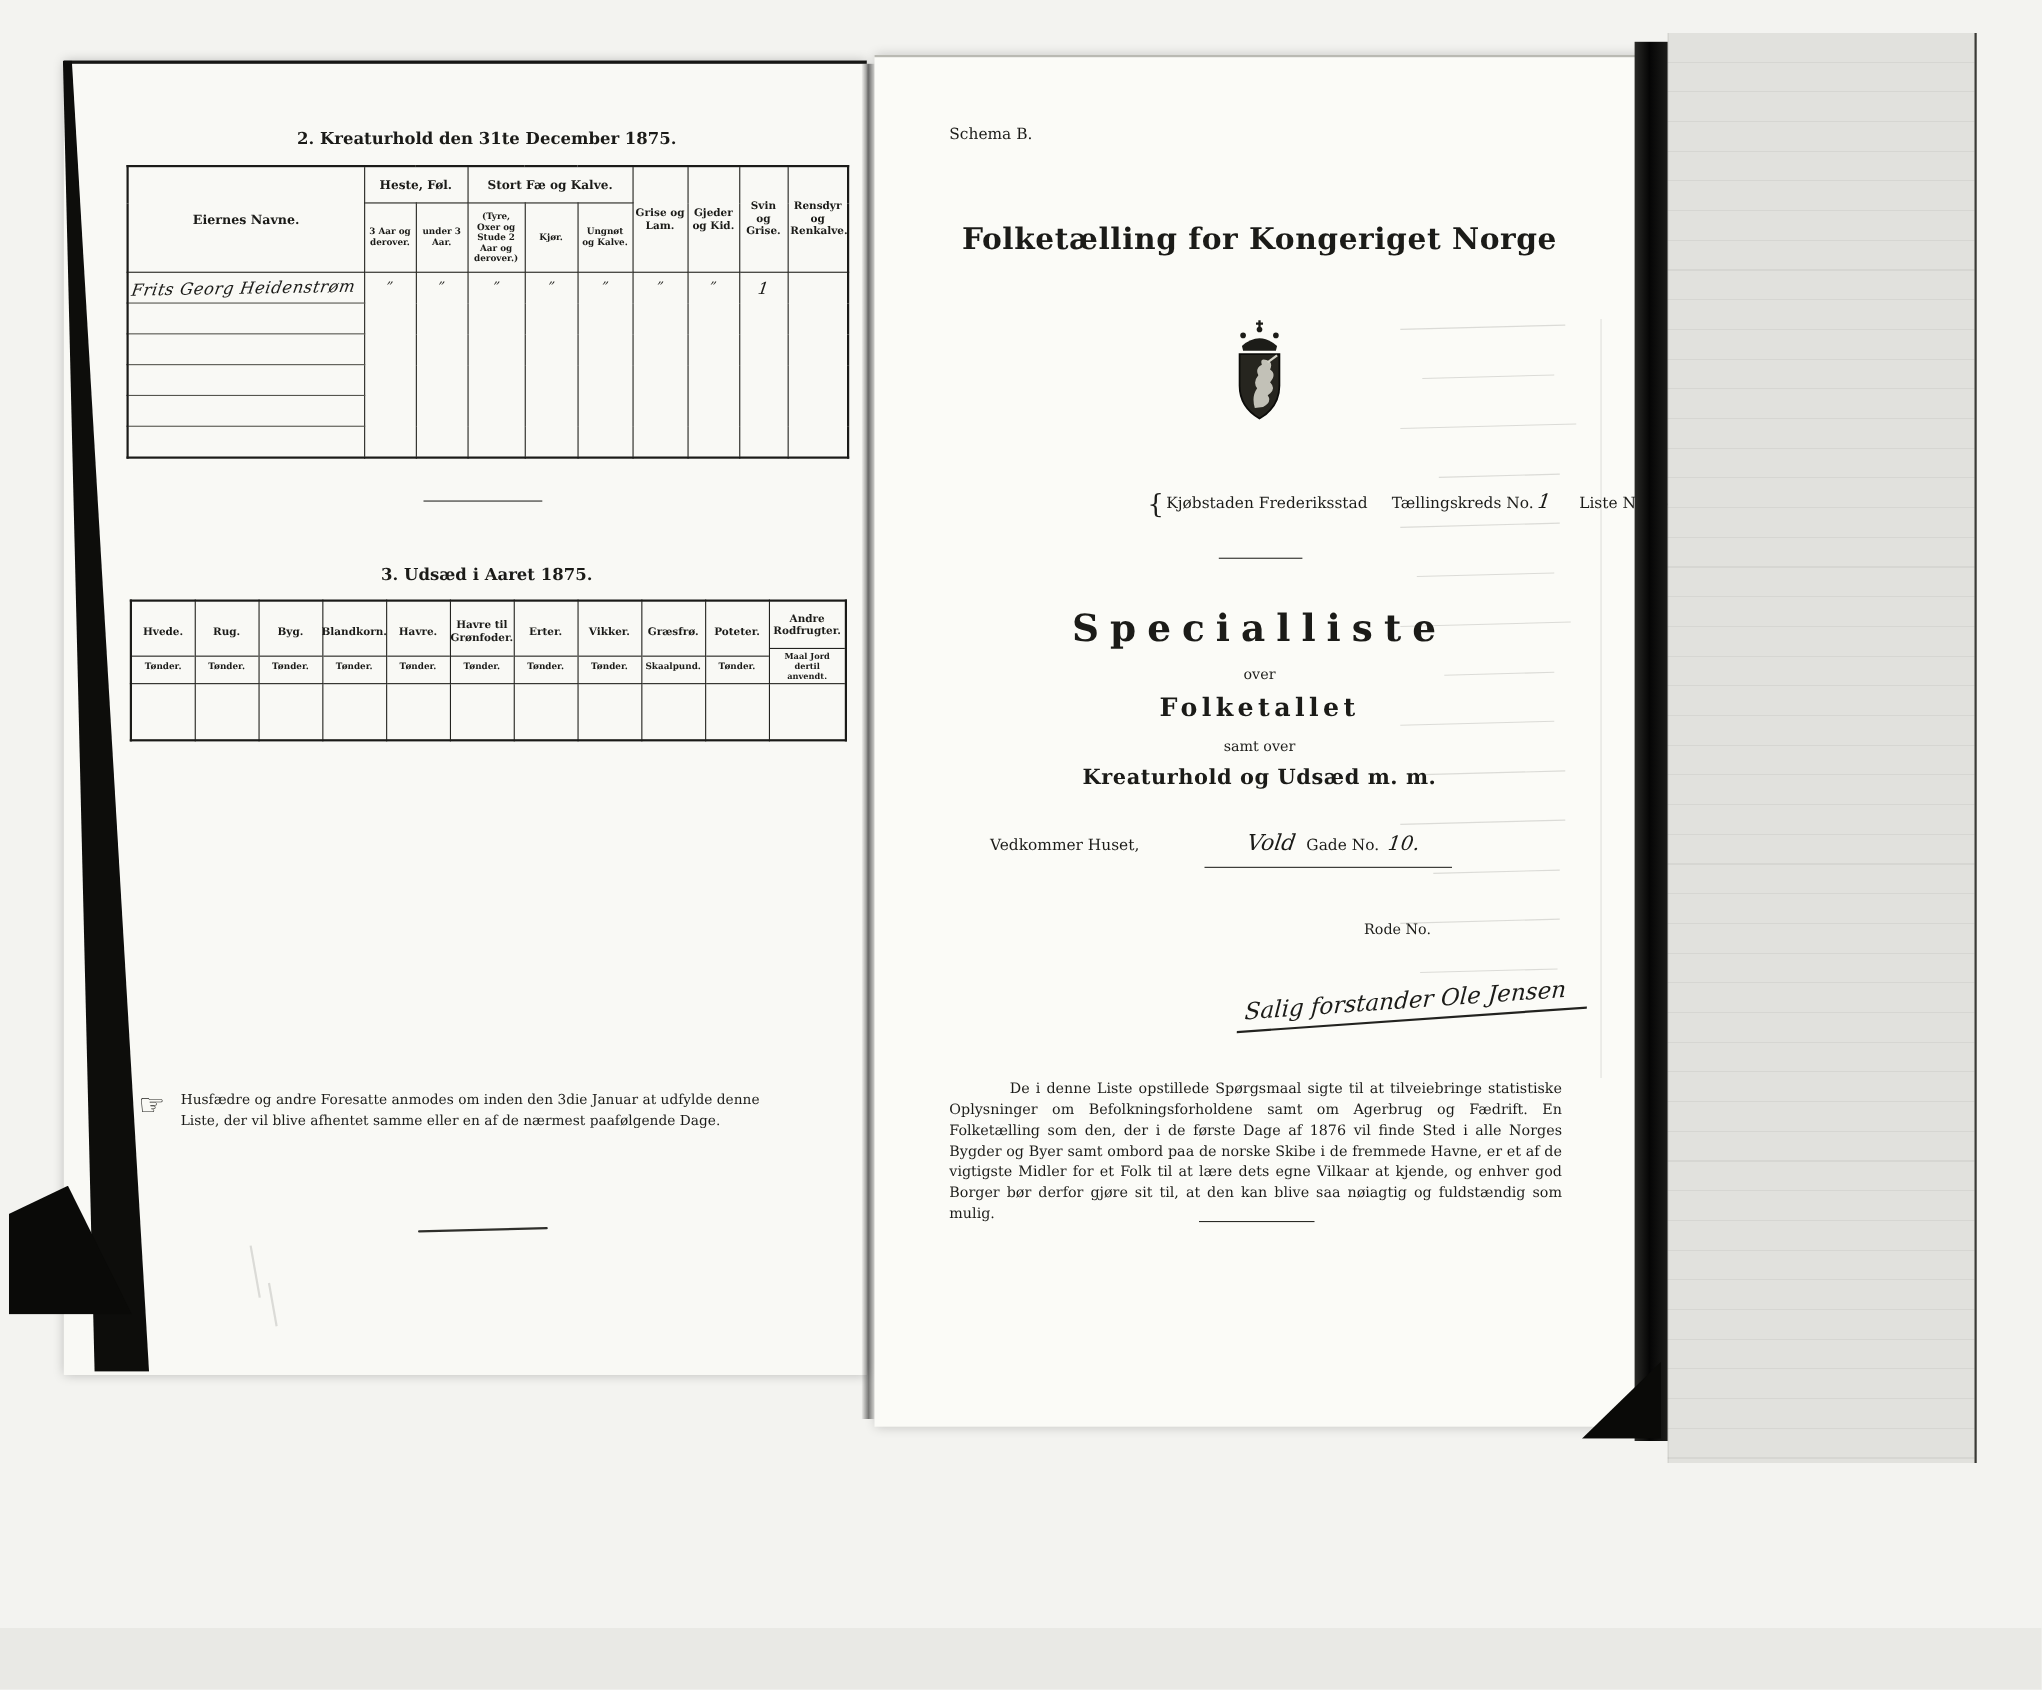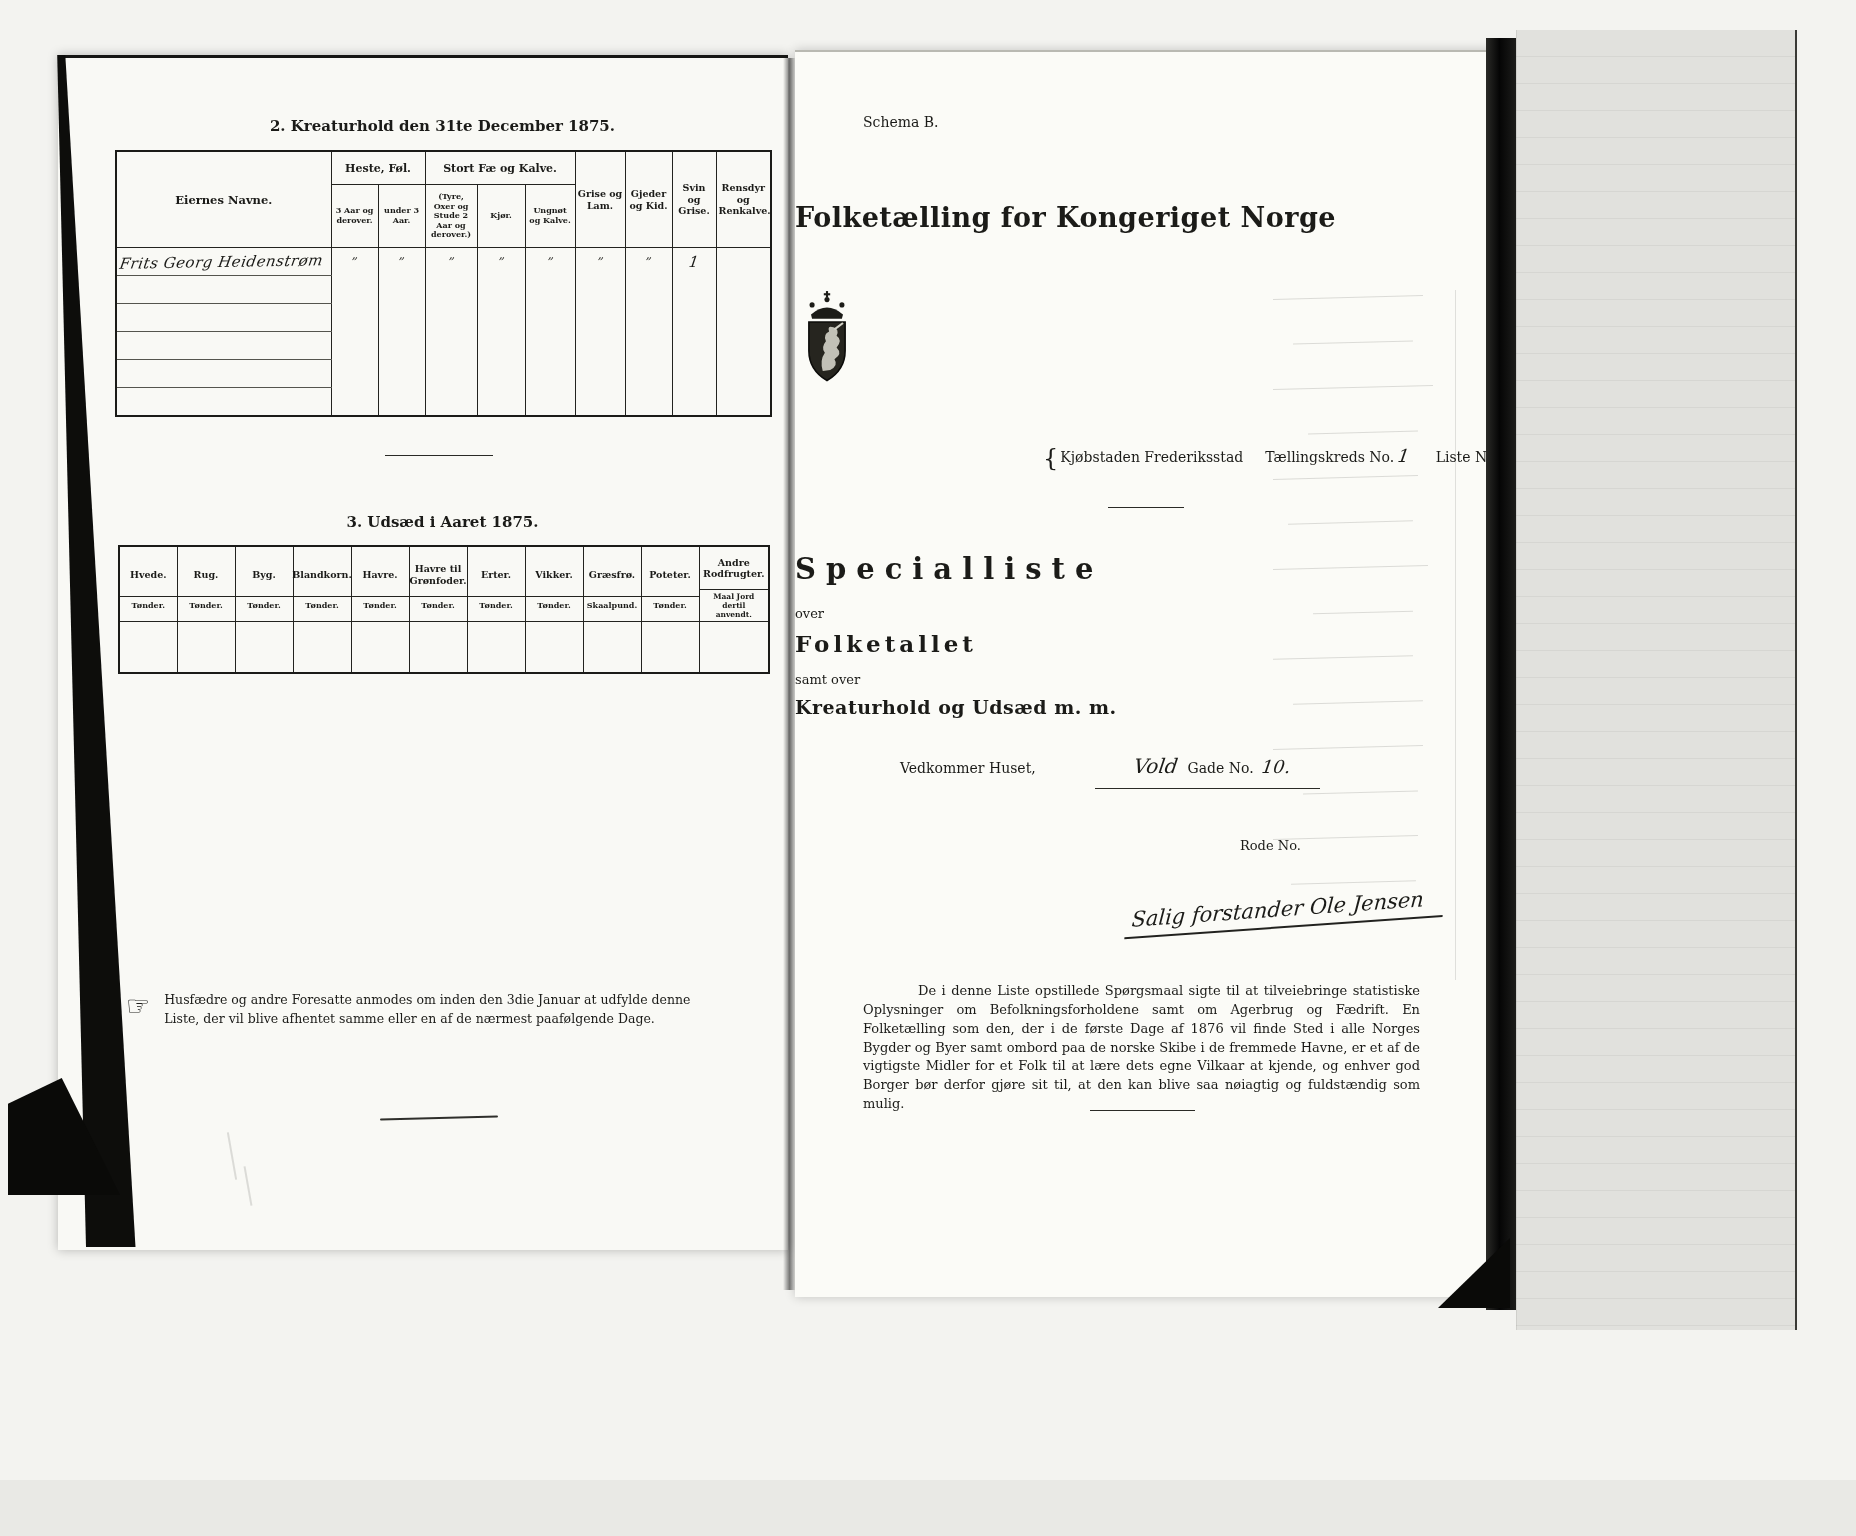--- a/index.html
+++ b/index.html
@@ -72,26 +72,26 @@
   .footnote{position:absolute;left:68px;top:935px;width:645px;display:flex;gap:14px;align-items:flex-start;}
   .manicule{font-family:"DejaVu Sans","Liberation Sans",sans-serif;font-size:27px;line-height:1;margin-top:2px;}
   .footnote-text{font-size:12.5px;line-height:1.55;width:565px;}
 
   .scrawl{position:absolute;left:322px;top:1062px;width:118px;height:2px;background:#2f2f2b;
     transform:rotate(-1.5deg);border-radius:2px;}
   .ghost-l{position:absolute;background:rgba(40,40,36,.14);height:2px;transform:rotate(80deg);}
 
   
   .schema-label{position:absolute;left:68px;top:62px;font-size:14px;}
-  .rp-center{position:absolute;left:0;width:100%;}
+  .rp-center{position:absolute;left:0;width:100%;text-align:center;}
   .census-title{top:150px;font-size:27px;font-weight:bold;letter-spacing:.5px;}
   .census-subtitle{top:196px;font-size:16px;font-weight:bold;}
   .coat{top:238px;}
   .rule-b{left:313px;top:455px;width:76px;}
-  .specialliste{top:500px;font-size:29px;font-weight:bold;letter-spacing:10px;}
+  .specialliste{top:500px;font-size:34px;font-weight:bold;letter-spacing:10px;}
   .over-label{top:554px;font-size:13px;}
   .folketallet{top:578px;font-size:23px;font-weight:bold;letter-spacing:4px;}
   .samt-over{top:620px;font-size:13px;}
   .kreaturhold-sub{top:644px;font-size:19px;font-weight:bold;letter-spacing:.5px;}
 
   .district-line{position:absolute;left:248px;top:392px;font-size:14px;white-space:nowrap;}
   .district-line .brace{font-size:24px;vertical-align:-4px;margin-right:2px;}
   .district-line .seg{margin-left:22px;}
   .district-line .hv{font-size:18px;margin:0 4px;}
 

